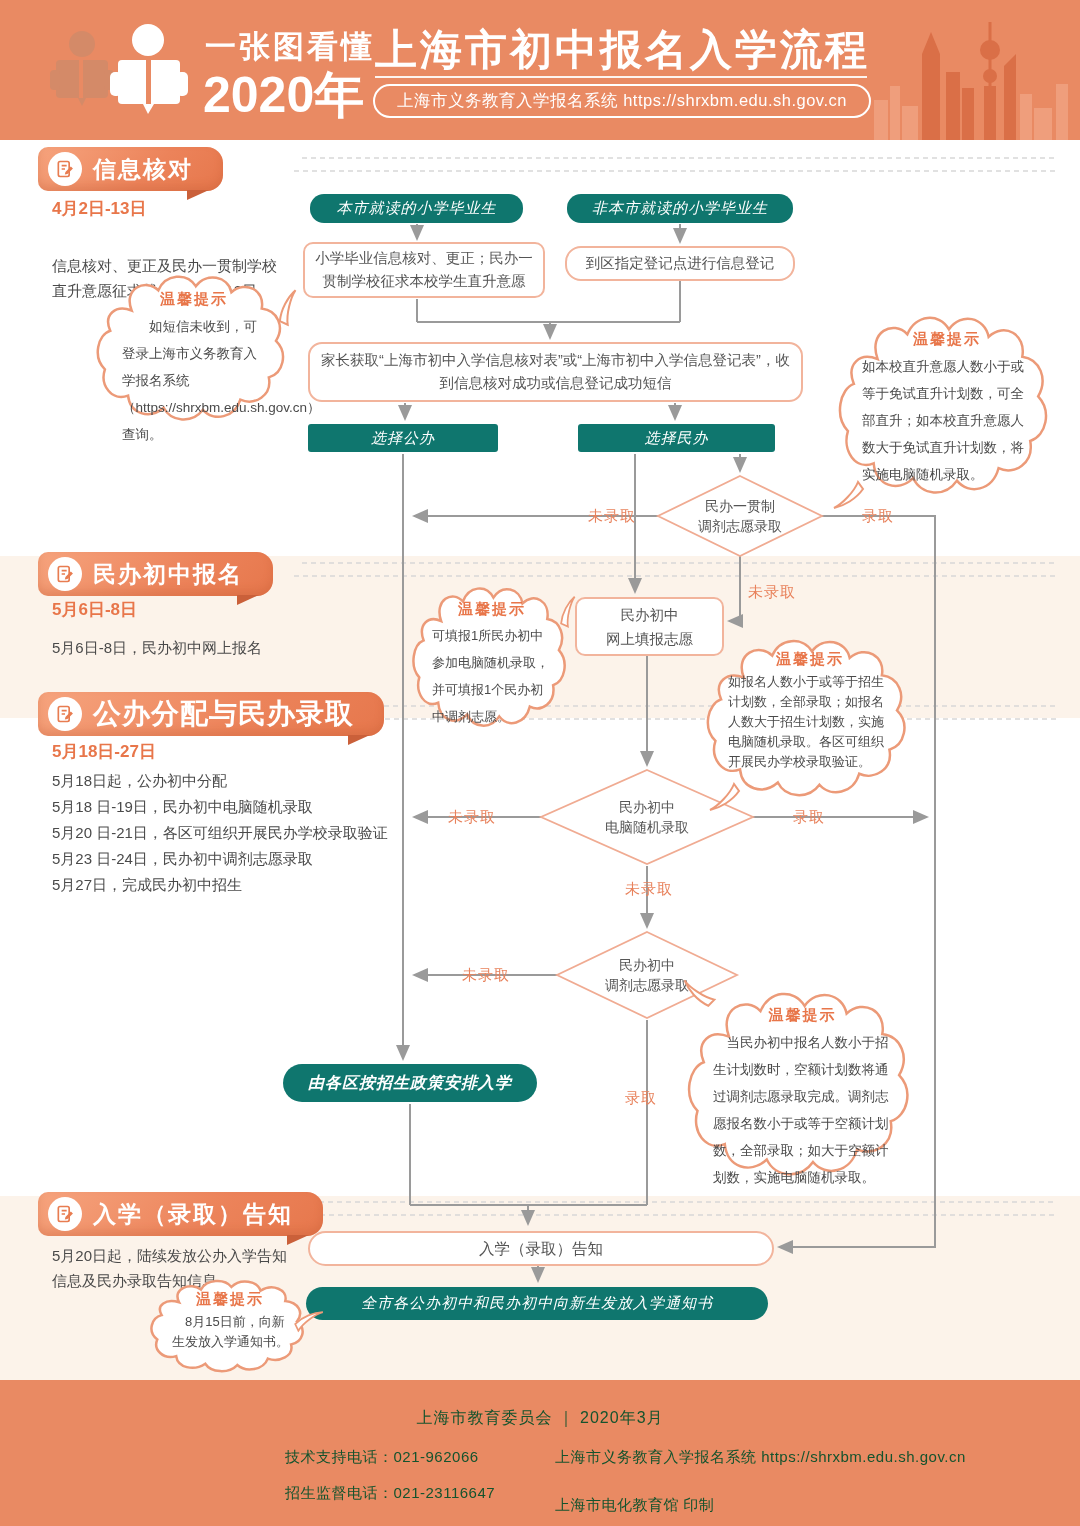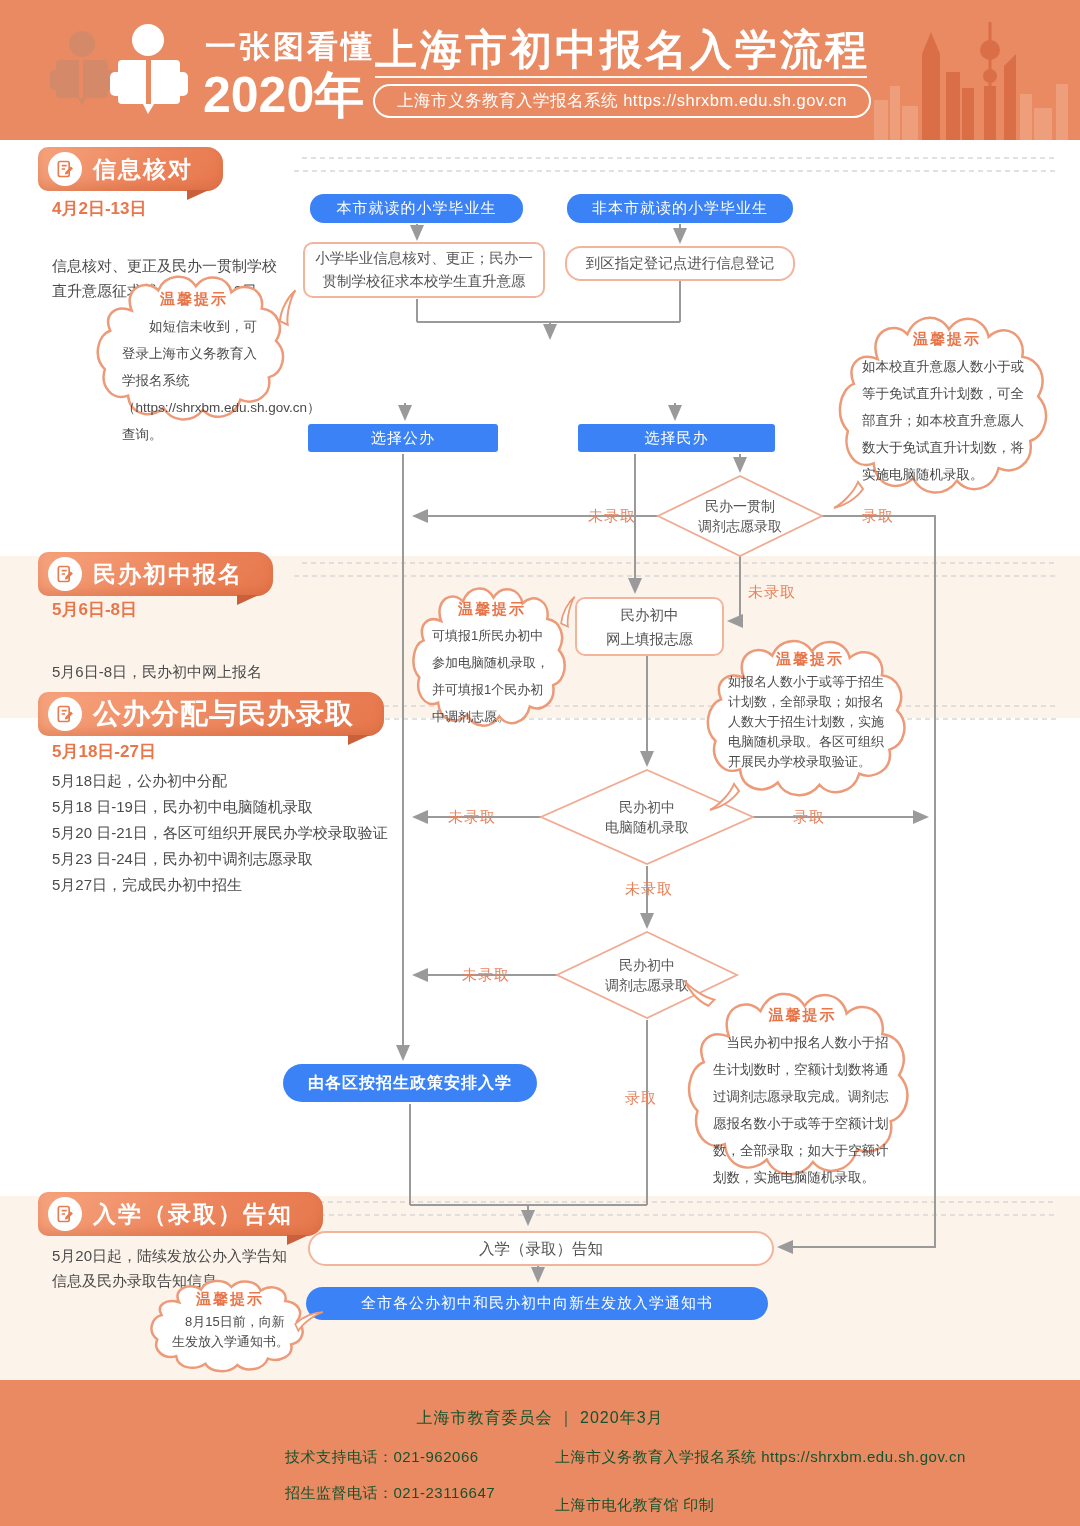--- a/index.html
+++ b/index.html
@@ -22,22 +22,22 @@
     border-radius:10px 16px 16px 10px;box-shadow:inset 0 -5px 8px rgba(190,85,45,.28);}
   .ribbon-bar::after{content:"";position:absolute;right:14px;bottom:-9px;width:0;height:0;
     border-top:10px solid #ca603a;border-right:22px solid transparent;}
   .ricon{width:34px;height:34px;border-radius:50%;background:#fff;display:flex;align-items:center;justify-content:center;flex:0 0 auto;}
   .rtitle{color:#fff;font-weight:bold;font-size:23px;letter-spacing:2px;white-space:nowrap;}
   .rtitle.small{font-size:28px;letter-spacing:1px;}
   
   .date{position:absolute;left:52px;color:#e8764a;font-size:17px;font-weight:bold;z-index:3;}
   .desc{position:absolute;left:52px;color:#4a4a4a;font-size:15px;line-height:25px;z-index:3;white-space:pre-line;}
   
-  .solidbox{position:absolute;background:#3b82f6;color:#fff;display:flex;align-items:center;justify-content:center;
-            text-align:center;z-index:3;font-size:15px;letter-spacing:1px;border-radius:3px;}
+  .solidbox{position:absolute;background:#0f766e;color:#fff;display:flex;align-items:center;justify-content:center;
+            text-align:center;z-index:3;font-size:15px;letter-spacing:1px;border-radius:3px;font-style:italic;}
   .outbox{position:absolute;background:#fff;border:2px solid #f2b49c;color:#555;display:flex;align-items:center;
           justify-content:center;text-align:center;z-index:3;font-size:14.5px;line-height:23px;}
   .pill{border-radius:20px;}
   .dtext{position:absolute;z-index:3;color:#555;font-size:14px;line-height:20px;text-align:center;}
   .elabel{position:absolute;z-index:3;color:#e8825c;font-size:15px;letter-spacing:1px;white-space:nowrap;}
   
   .bubble{position:absolute;z-index:5;}
   .bubble .cloud{position:absolute;left:0;top:0;width:100%;height:100%;}
   .btitle{position:relative;text-align:center;color:#e8764a;font-weight:bold;font-size:15px;letter-spacing:2px;padding-top:18px;}
   .btext{position:relative;color:#4a4a4a;font-size:13.5px;line-height:27px;padding:5px 24px 0 24px;text-align:left;}
@@ -150,21 +150,21 @@
           </svg>
         </span>
       <span class="rtitle">入学（录取）告知</span>
       </div>
   </div>
 
   <div class="date" style="top:197px;">4月2日-13日</div>
   <div class="desc" style="top:225px;width:290px;margin-top:28px;">信息核对、更正及民办一贯制学校
 直升意愿征求截止日：4月13日</div>
   <div class="date" style="top:598px;">5月6日-8日</div>
-  <div class="desc" style="top:659px;width:300px;">5月6日-8日，民办初中网上报名</div>
+  <div class="desc" style="top:635px;width:300px;">5月6日-8日，民办初中网上报名</div>
   <div class="date" style="top:740px;">5月18日-27日</div>
   <div class="desc" style="top:768px;">5月18日起，公办初中分配</div>
   <div class="desc" style="top:794px;">5月18 日-19日，民办初中电脑随机录取</div>
   <div class="desc" style="top:820px;">5月20 日-21日，各区可组织开展民办学校录取验证</div>
   <div class="desc" style="top:846px;">5月23 日-24日，民办初中调剂志愿录取</div>
   <div class="desc" style="top:872px;">5月27日，完成民办初中招生</div>
   <div class="desc" style="top:1243px;width:290px;">5月20日起，陆续发放公办入学告知
 信息及民办录取告知信息</div>
 
   <svg class="flow-svg" width="1080" height="1526" viewBox="0 0 1080 1526">
@@ -216,20 +216,21 @@
       <polygon points="740,476 822,516 740,556 658,516"></polygon>
       <polygon points="647,770 753,817 647,864 541,817"></polygon>
       <polygon points="647,932 737,975 647,1018 557,975"></polygon>
     </g>
   </svg>
 
   <div class="solidbox" style="left:310px;top:194px;width:213px;height:29px;border-radius:14px;">本市就读的小学毕业生</div>
   <div class="solidbox" style="left:567px;top:194px;width:226px;height:29px;border-radius:14px;">非本市就读的小学毕业生</div>
   <div class="outbox" style="left:303px;top:242px;width:226px;height:52px;border-radius:10px;padding:0 6px;">小学毕业信息核对、更正；民办一贯制学校征求本校学生直升意愿</div>
   <div class="outbox" style="left:565px;top:246px;width:226px;height:31px;border-radius:16px;">到区指定登记点进行信息登记</div>
+  <div class="outbox" style="left:308px;top:342px;width:475px;height:56px;border-radius:14px;padding:0 8px;">家长获取“上海市初中入学信息核对表”或“上海市初中入学信息登记表”，收到信息核对成功或信息登记成功短信</div>
   <div class="solidbox" style="left:308px;top:424px;width:190px;height:28px;">选择公办</div>
   <div class="solidbox" style="left:578px;top:424px;width:197px;height:28px;">选择民办</div>
 
   <div class="dtext" style="left:675px;top:496px;width:130px;">
     <div>民办一贯制</div>
     <div>调剂志愿录取</div>
   </div>
   <div class="outbox" style="left:575px;top:597px;width:145px;height:55px;border-radius:10px;flex-direction:column;line-height:24px;">
     <div>民办初中</div>
     <div>网上填报志愿</div>

